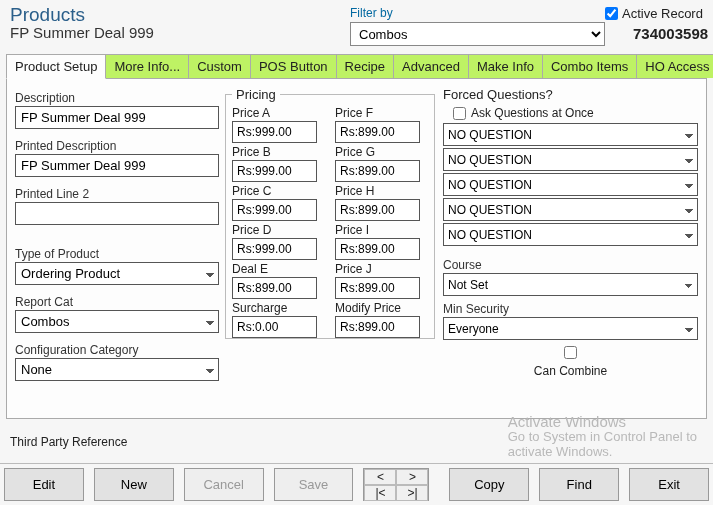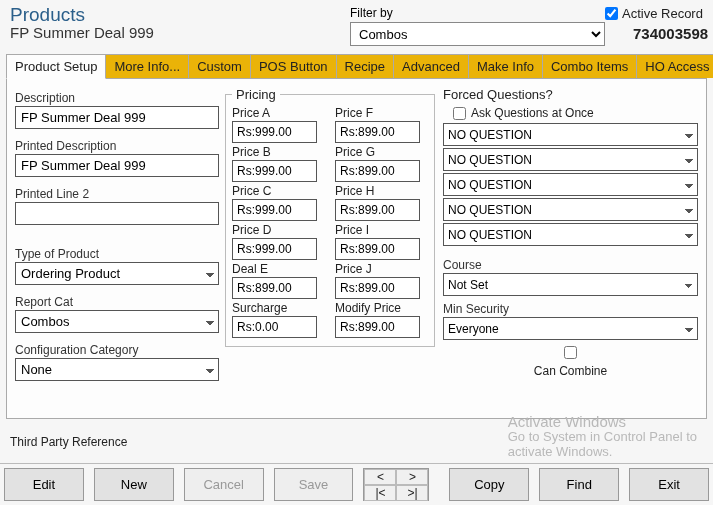--- a/index.html
+++ b/index.html
@@ -21,21 +21,21 @@
     color: #2b5f8a;
     font-size: 19px;
     font-weight: 400;
   }
   .subtitle {
     font-size: 15px;
     color: #333;
     margin-top: -2px;
   }
   .header-mid { flex: 1; padding-top: 2px; }
-  .filter-label { font-size: 12px; color: #000000; margin-bottom: 2px; }
+  .filter-label { font-size: 12px; color: #0369a1; margin-bottom: 2px; }
   .filter-select {
     width: 255px;
     height: 24px;
     font-size: 13px;
     border: 1px solid #888;
     background: #fff;
     padding: 2px 4px;
   }
   .header-right { flex: 0 0 135px; text-align: left; padding-top: 2px; }
   .active-row { display: flex; align-items: center; gap: 4px; font-size: 13px; }
@@ -43,21 +43,21 @@
   .tabs {
     display: flex;
     border-bottom: 1px solid #aaa;
     margin: 4px 6px 0 6px;
     font-size: 13px;
   }
   .tab {
     padding: 4px 8px;
     border: 1px solid #aaa;
     border-bottom: none;
-    background: #eab308;
+    background: #bef264;
     margin-right: -1px;
     white-space: nowrap;
     cursor: pointer;
     position: relative;
   }
   .tab.active {
     background: #fdfdfd;
     border-bottom: 1px solid #fdfdfd;
     margin-bottom: -1px;
     z-index: 2;
@@ -82,21 +82,21 @@
     border: 1px solid #555;
     background: #fff;
     padding: 2px 5px;
     font-size: 13px;
     font-family: inherit;
   }
   .select-input { appearance: none; background-image: linear-gradient(45deg,transparent 50%,#555 50%),linear-gradient(-45deg,transparent 50%,#555 50%); background-position: right 8px top 10px, right 4px top 10px; background-size: 4px 4px; background-repeat: no-repeat;}
   .spacer { height: 6px; }
   fieldset.pricing {
     border: 1px solid #bbb;
-    padding: 4px 6px 8px 6px;
+    padding: 4px 6px 0 6px;
   }
   fieldset.pricing legend { font-size: 13px; padding: 0 4px; }
   .price-grid {
     display: grid;
     grid-template-columns: 1fr 1fr;
     column-gap: 10px;
     row-gap: 2px;
   }
   .price-cell .plabel { font-size: 12px; margin-bottom: 1px;}
   .price-input {

